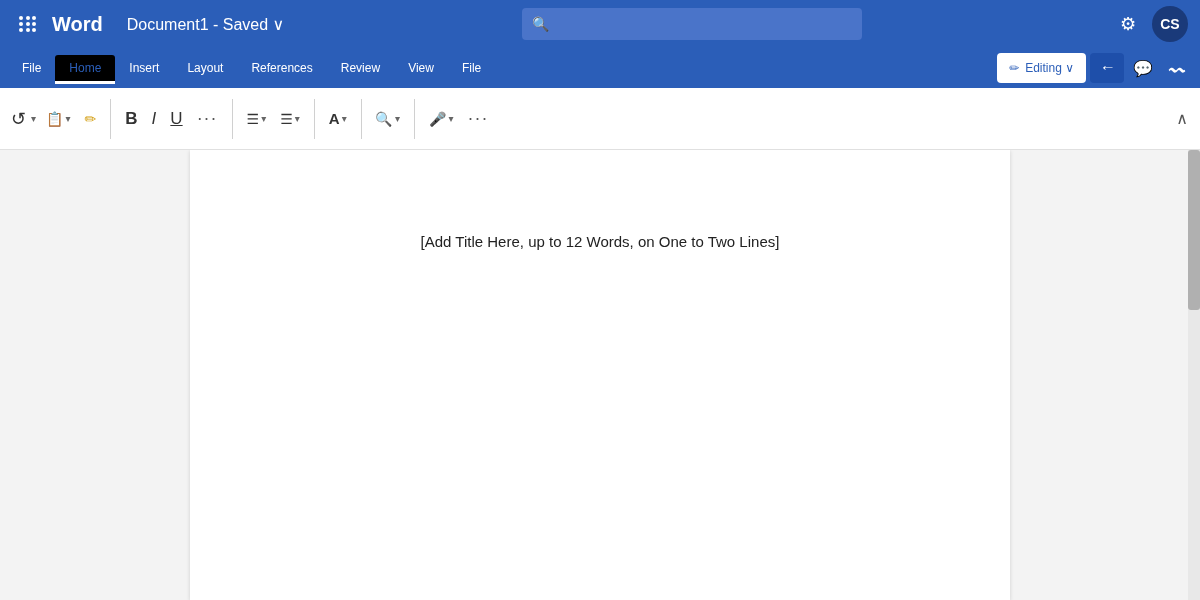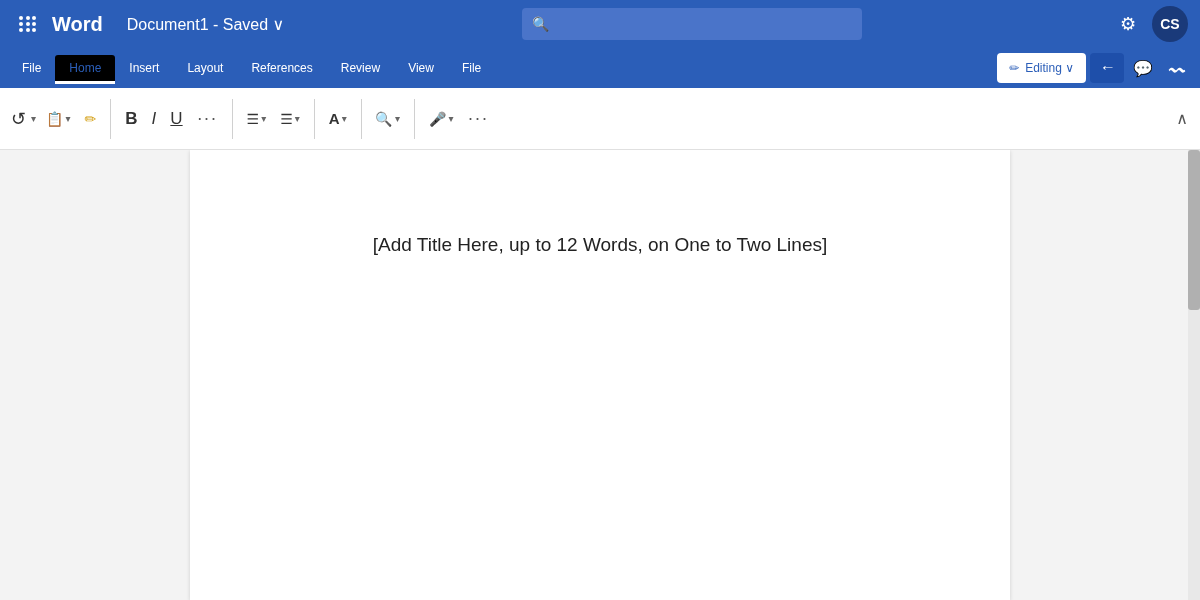--- a/index.html
+++ b/index.html
@@ -238,21 +238,21 @@
     }
     .scrollbar-thumb {
       width: 100%;
       height: 160px;
       background: #b0b0b0;
       border-radius: 3px;
       margin-top: 0;
     }
 
     .doc-line {
-      font-size: 19px;
+      font-size: 15px;
       color: #222;
       text-align: left;
       line-height: 1.6;
     }
 
     
     .undo-group {
       display: flex;
       align-items: center;
     }

